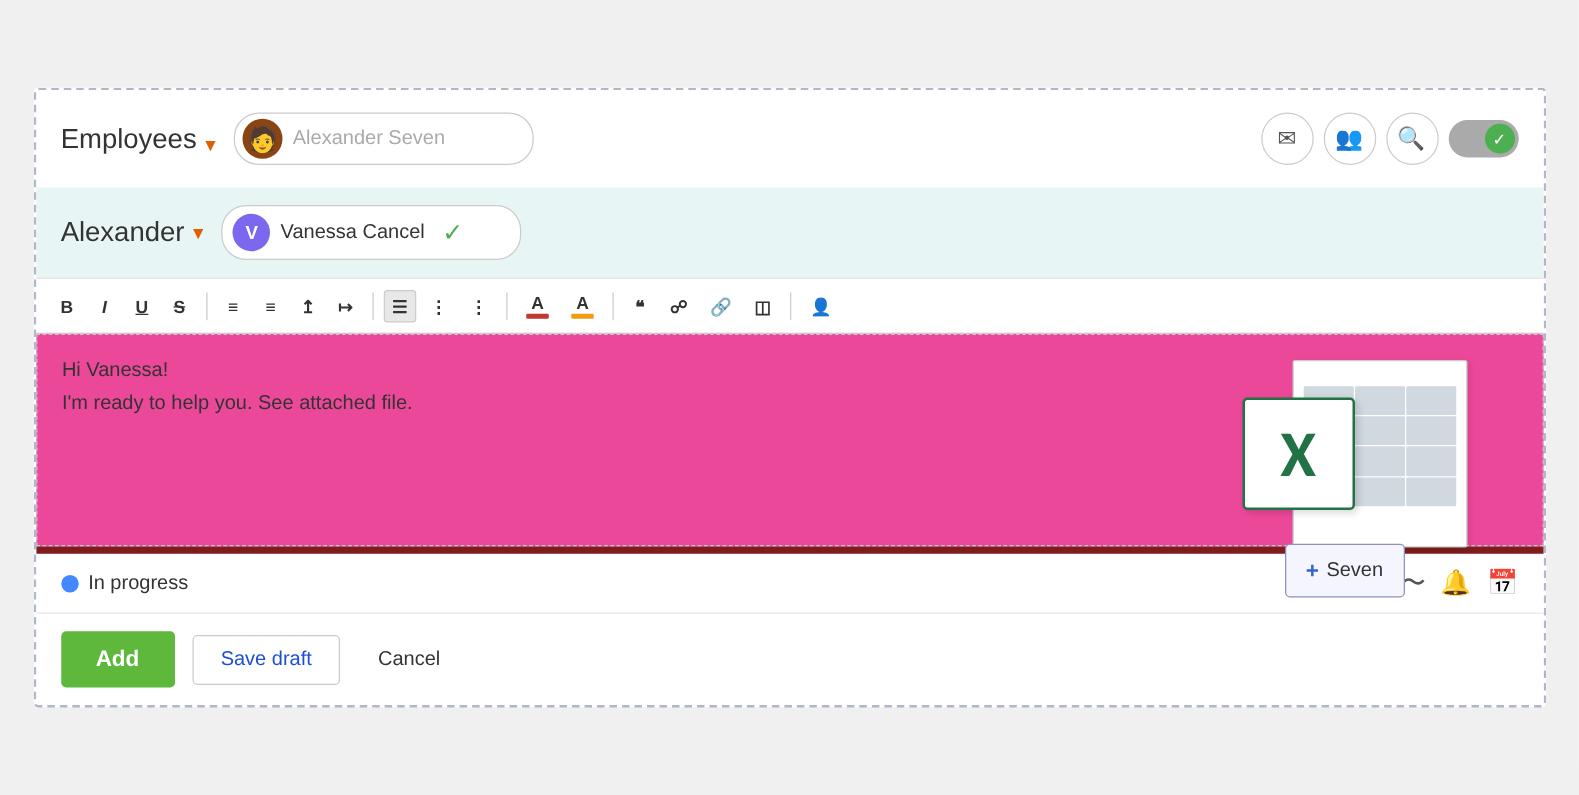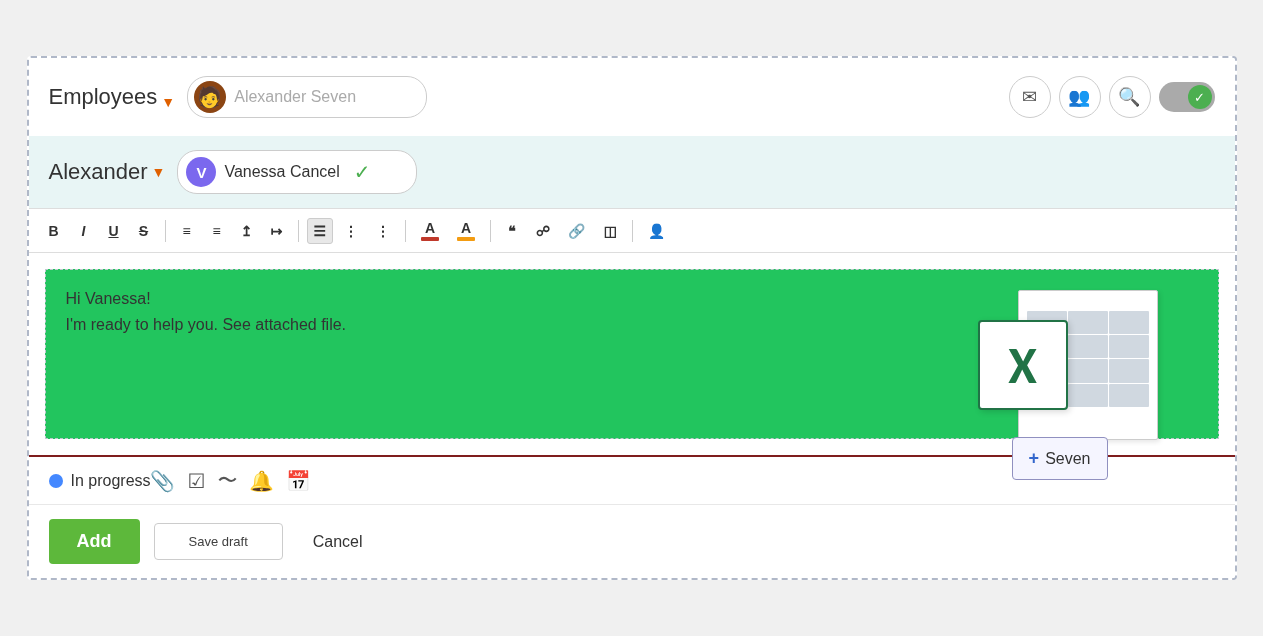--- a/index.html
+++ b/index.html
@@ -218,22 +218,22 @@
       width: 18px;
       height: 4px;
       border-radius: 1px;
     }
     
     .editor-area {
       position: relative;
       min-height: 170px;
       padding: 16px 20px;
       border: 1.5px dashed #c0c8d0;
-      margin: 16px;
-      background: #22c55e;
+      margin: 0;
+      background: #ec4899;
       font-size: 16px;
       color: #333;
       line-height: 1.6;
     }
     .editor-content {
       position: relative;
       z-index: 1;
     }
     
     .excel-drag-container {
@@ -305,22 +305,23 @@
     }
     .copy-plus {
       color: #3366cc;
       font-size: 18px;
       font-weight: bold;
     }
     
     .status-bar {
       display: flex;
       align-items: center;
+      justify-content: space-between;
       padding: 10px 20px;
-      border-top: 2px solid #7f1d1d;
+      border-top: 6px solid #7f1d1d;
       background: #fff;
     }
     .status-left {
       display: flex;
       align-items: center;
       gap: 8px;
     }
     .status-dot {
       width: 14px;
       height: 14px;
@@ -360,25 +361,25 @@
       border: none;
       border-radius: 4px;
       padding: 12px 28px;
       font-size: 18px;
       font-weight: bold;
       cursor: pointer;
       min-width: 90px;
     }
     .btn-secondary {
       background: #fff;
-      color: #404040;
+      color: #1d4ed8;
       border: 1.5px solid #ccc;
       border-radius: 4px;
-      padding: 10px 34px;
-      font-size: 13px;
+      padding: 10px 22px;
+      font-size: 16px;
       cursor: pointer;
     }
     .btn-cancel {
       background: transparent;
       color: #333;
       border: none;
       padding: 10px 16px;
       font-size: 16px;
       cursor: pointer;
     }

